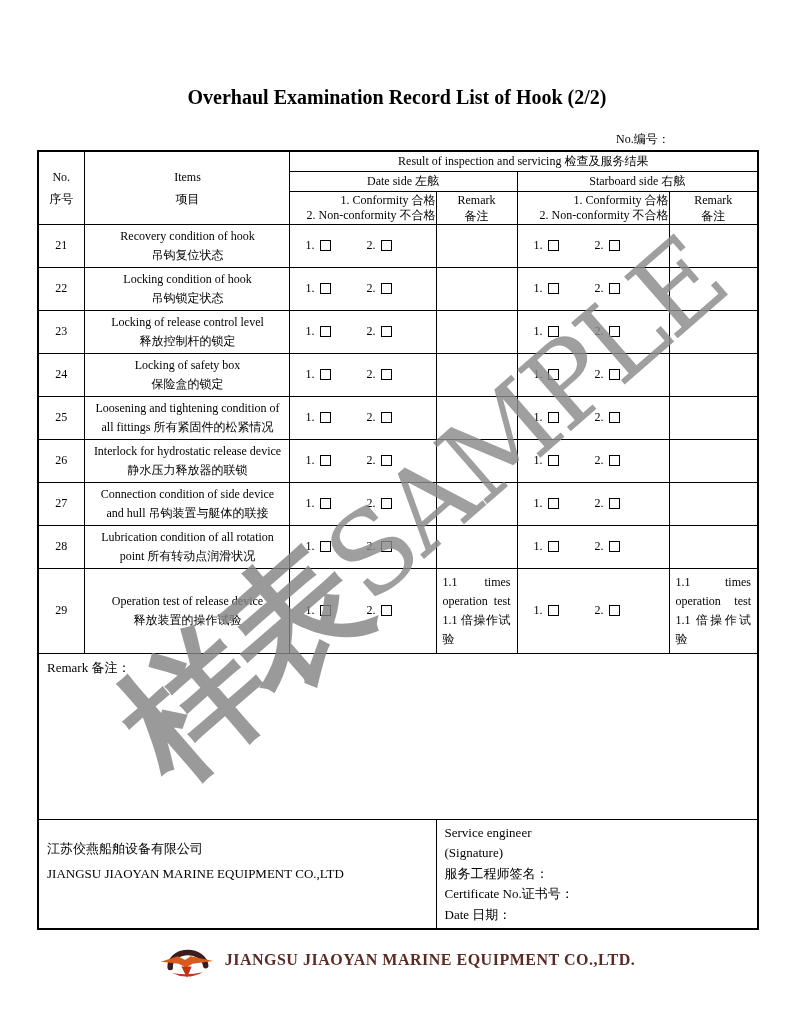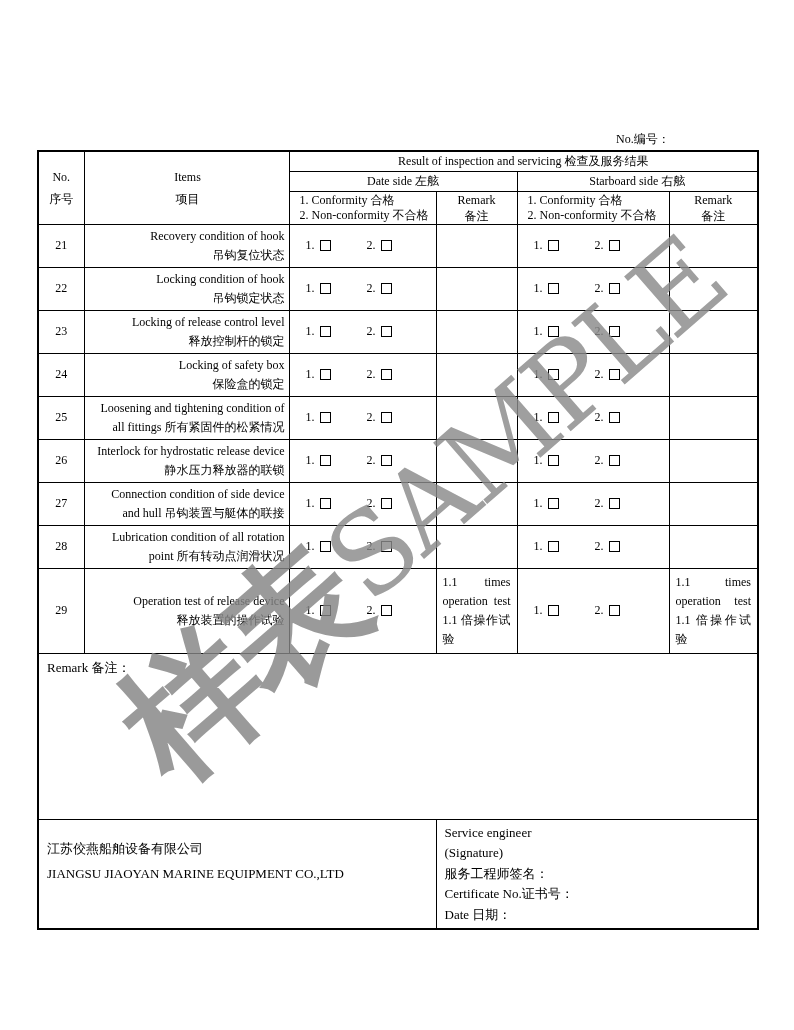--- a/index.html
+++ b/index.html
@@ -13,33 +13,33 @@
   .title-cn { position:absolute; top:109px; left:0; width:100%; text-align:center;
     font-size:19px; font-weight:bold; letter-spacing:8px; }
   .no-label { position:absolute; top:131px; left:616px; font-size:12px; }
 
   .tbl-wrap { position:absolute; left:37px; top:150px; }
   table { border-collapse:collapse; table-layout:fixed; width:720px; }
   td, th { border:1px solid #000; font-weight:normal; font-size:12px; vertical-align:middle;
     overflow:hidden; }
   table { border:2px solid #000; }
   .c-no    { width:46px;  text-align:center; }
-  .c-item  { width:205px; text-align:right; padding:2px 4px 2px 6px; vertical-align:middle; }
+  .c-item  { width:205px; text-align:center; padding:2px 4px 2px 6px; vertical-align:middle; }
   .c-conf  { width:147px; }
   .c-rem   { width:81px; }
   .c-conf2 { width:152px; }
   .c-rem2  { width:89px; }
   .hr1 { height:20px; } .hr2 { height:20px; } .hr3 { height:32px; }
   .h41 { height:41px; } .h85 { height:85px; }
   .h-remark { height:166px; } .h-footer { height:105px; }
   th.center, td.center { text-align:center; }
   .hdr-2line div { line-height:16px; text-align:center; }
   .hdr-no div { line-height:22px; }
   .hdr-items div { line-height:22px; }
-  .conf-hdr { text-align:left; padding-left:10px; line-height:15px; }
+  .conf-hdr { text-align:right; padding-left:10px; line-height:15px; }
   .item-l1, .item-l2 { line-height:19px; white-space:nowrap; }
   .cb-wrap { display:flex; align-items:center; padding-left:16px; gap:36px; }
   .cb-group { display:flex; align-items:center; }
   .cb-label { font-size:12px; }
   .cb-box { display:inline-block; width:11px; height:11px; border:1px solid #000;
     margin-left:5px; background:#fff; }
   .rem-filled { font-size:12px; line-height:19px; text-align:justify; text-align-last:left;
     vertical-align:middle; padding:3px 6px; }
   .remark-section { vertical-align:top; text-align:left; padding:5px 8px; font-size:13px; }
   .footer-left { vertical-align:top; padding:16px 8px 0 8px; font-size:13px; line-height:25px;
@@ -61,20 +61,21 @@
   .bottom-line { position:absolute; top:938px; left:0; width:100%;
     display:flex; align-items:center; justify-content:center; gap:10px; }
   .bottom-text { font-size:16px; font-weight:bold; color:#5a2b25; letter-spacing:0.5px; }
   .logo { width:56px; height:44px; }
 </style>
 </head>
 <body>
 
 <div class="page">
 
+  <div class="title-en">Overhaul Examination Record List of Hook (2/2)</div>
   <div class="no-label">No.编号：</div>
 
   <div class="tbl-wrap">
     <table>
       <colgroup>
         <col style="width:46px">
           <col style="width:205px">
           <col style="width:147px">
         <col style="width:81px">
           <col style="width:152px">
@@ -441,14 +442,23 @@
       </tr>
     </tbody>
       </table>
   </div>
 
   <div class="watermark">
     <span class="wm-cn">样表</span>
     <span class="wm-en">SAMPLE</span>
   </div>
 
+  <div class="bottom-line">
+    <svg class="logo" viewBox="0 0 60 46" xmlns="http://www.w3.org/2000/svg">
+      <path d="M12,31 A19,15 0 1 1 50,29" fill="none" stroke="#3d1d1d" stroke-width="6" stroke-linecap="round"></path>
+      <path d="M2,25 L20,19 L28,23 L34,19 L58,24 L36,27 L29,31 L21,27 Z" fill="#d85a1e"></path>
+      <path d="M24,30 L30,42 L35,30 Z" fill="#c03515"></path>
+      <path d="M14,37 Q30,45 47,36 Q31,40 14,37 Z" fill="#c03515"></path>
+    </svg>
+    <span class="bottom-text">JIANGSU JIAOYAN MARINE EQUIPMENT CO.,LTD.</span>
+  </div>
 
 </div>
 
 </body></html>

